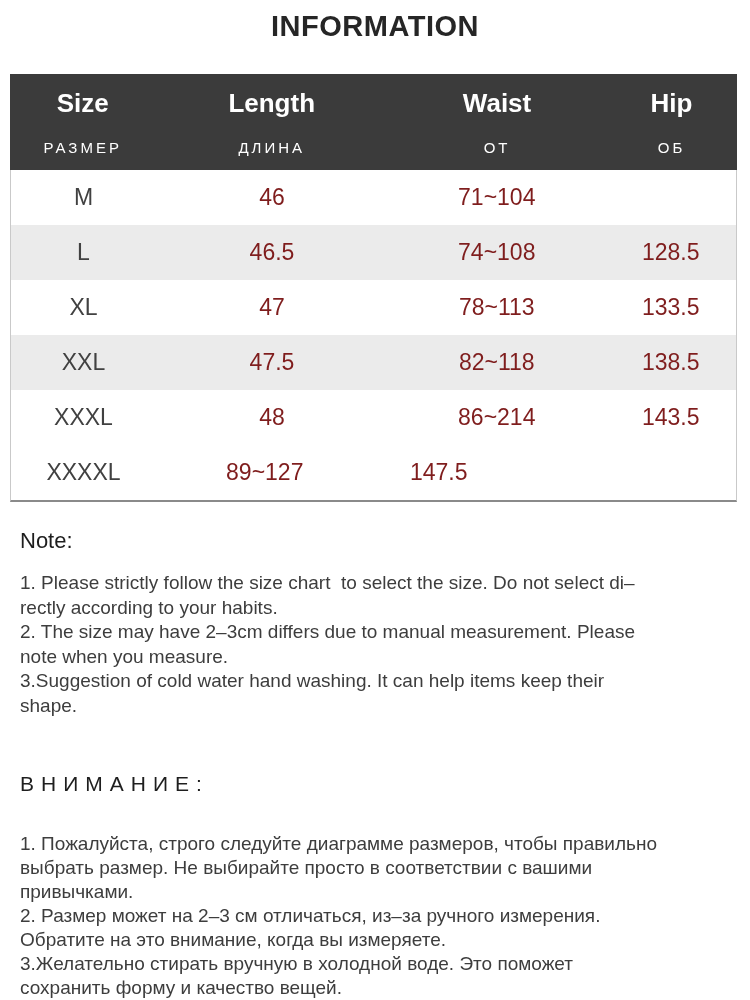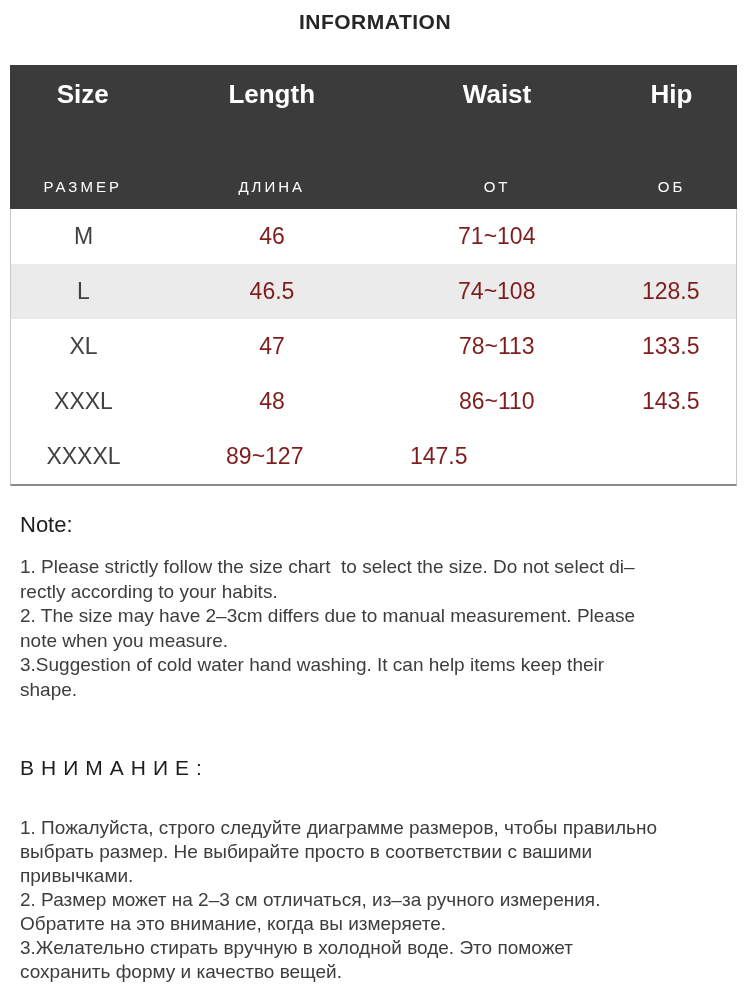--- a/index.html
+++ b/index.html
@@ -12,37 +12,37 @@
   body{
     width:750px;height:1000px;
     background:#ffffff;
     font-family:"Liberation Sans","DejaVu Sans",sans-serif;
     position:relative;
     overflow:hidden;
   }
   .page-title{
     margin-top:10px;
     text-align:center;
-    font-size:21px;
+    font-size:29px;
     font-weight:700;
     color:#262626;
     letter-spacing:0.5px;
   }
   .size-table{
     margin:31px 13px 0 10px;
   }
   .thead{
     display:flex;
     background:var(--header-bg);
     color:var(--header-text);
     padding:13px 0 13px 0;
     min-height:88px;
     align-items:center;
   }
-  .hcell{display:flex;flex-direction:column;align-items:center;justify-content:center;gap:48px;}
+  .hcell{display:flex;flex-direction:column;align-items:center;justify-content:center;}
   .hcell .en{font-size:26px;font-weight:700;line-height:32px;}
   .hcell .ru{font-size:15px;font-weight:400;letter-spacing:3px;margin-top:20px;line-height:18px;}
   .c1{width:20%;}
   .c2{width:32%;}
   .c3{width:30%;text-align:center;}
   .c4{width:18%;}
   .tbody{
     border-left:1px solid #c9c9c9;
     border-right:1px solid #c9c9c9;
     border-bottom:2px solid #8a8a8a;
@@ -121,24 +121,30 @@
       <div class="tcell c2">46.5</div>
       <div class="tcell c3">74~108</div>
       <div class="tcell c4">128.5</div>
     </div>
     <div class="trow">
       <div class="tcell size-label c1">XL</div>
       <div class="tcell c2">47</div>
       <div class="tcell c3">78~113</div>
       <div class="tcell c4">133.5</div>
     </div>
+    <div class="trow striped">
+      <div class="tcell size-label c1">XXL</div>
+      <div class="tcell c2">47.5</div>
+      <div class="tcell c3">82~118</div>
+      <div class="tcell c4">138.5</div>
+    </div>
     <div class="trow">
       <div class="tcell size-label c1">XXXL</div>
       <div class="tcell c2">48</div>
-      <div class="tcell c3">86~110</div>
+      <div class="tcell c3">86~214</div>
       <div class="tcell c4">143.5</div>
     </div>
     <div class="trow">
       <div class="tcell size-label c1">XXXXL</div>
       <div class="tcell c3">89~127</div>
       <div class="tcell c4">147.5</div>
     </div>
   </div>
 </div>
 

